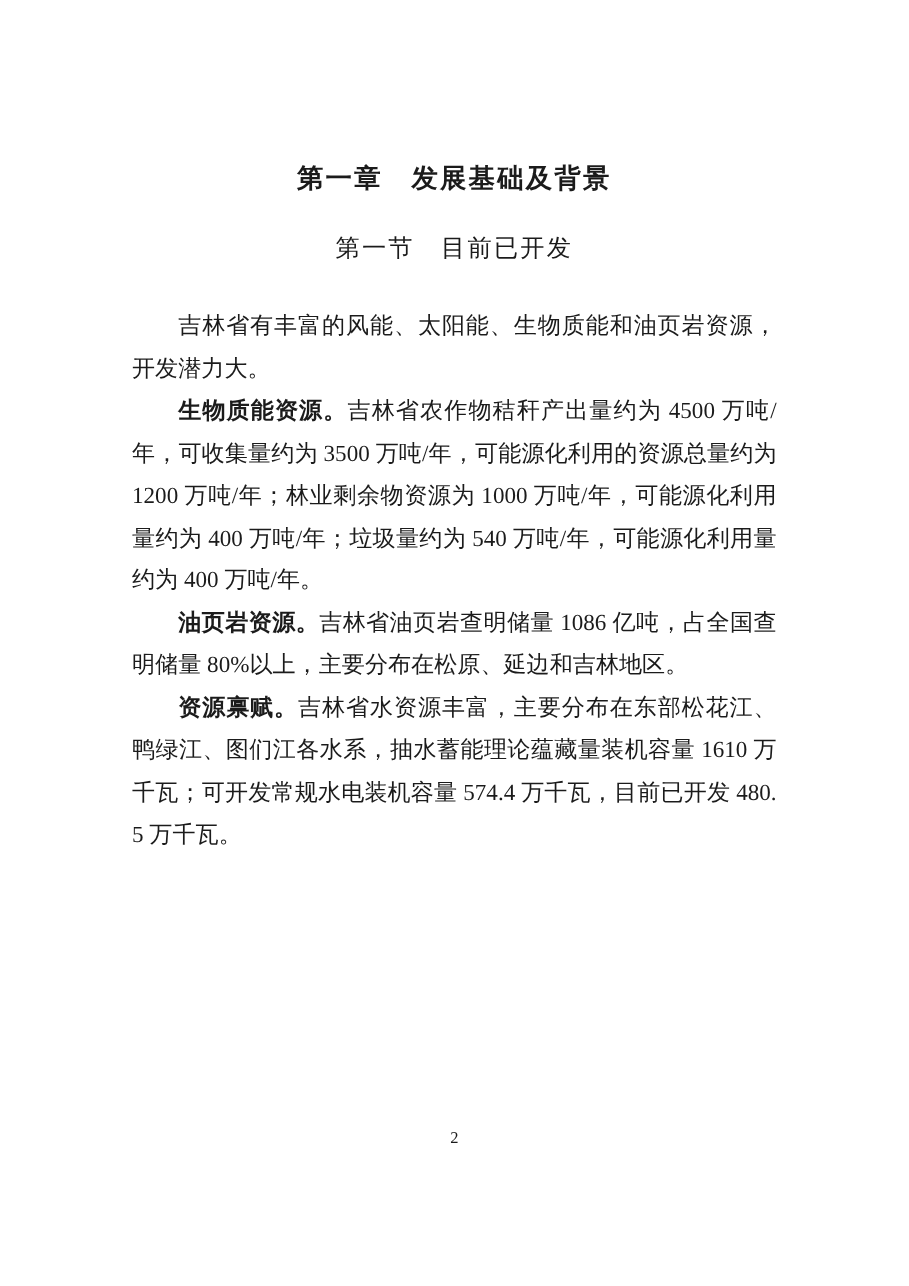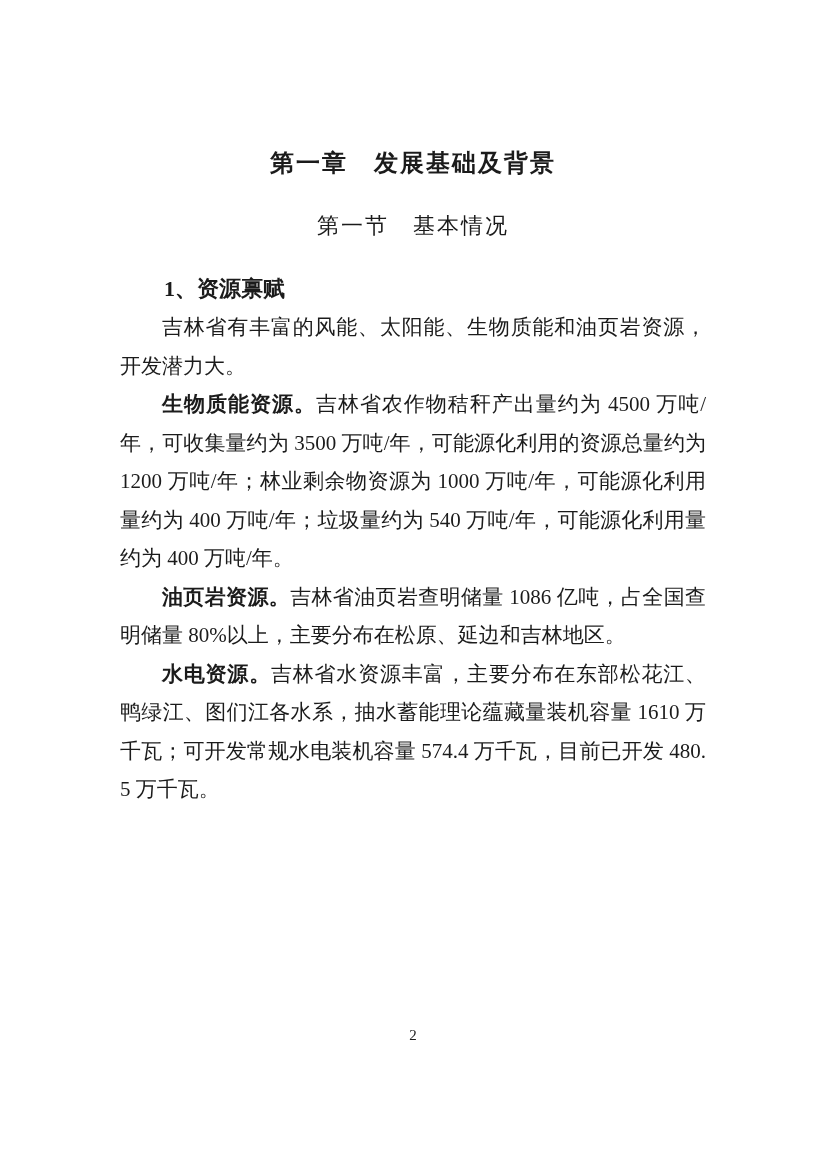--- a/index.html
+++ b/index.html
@@ -69,28 +69,27 @@
     font-size: 15px;
     line-height: 18px;
   }
 </style>
 </head>
 <body>
 
 <div class="page">
   <div class="content">
     <h1 class="chapter-title">第一章　发展基础及背景</h1>
-    <h2 class="section-title">第一节　基本情况</h2>
-    <h3 class="sub-heading">1、资源禀赋</h3>
+    <h2 class="section-title">第一节　目前已开发</h2>
     <div class="paragraphs">
   <p><span>吉林省有丰富的风能、太阳能、生物质能和油页岩资源，开发潜力大。</span></p>
 
 
 
   <p><span class="lead">生物质能资源。</span><span>吉林省农作物秸秆产出量约为 4500 万吨/年，可收集量约为 3500 万吨/年，可能源化利用的资源总量约为 1200 万吨/年；林业剩余物资源为 1000 万吨/年，可能源化利用量约为 400 万吨/年；垃圾量约为 540 万吨/年，可能源化利用量约为 400 万吨/年。</span></p>
 
   <p><span class="lead">油页岩资源。</span><span>吉林省油页岩查明储量 1086 亿吨，占全国查明储量 80%以上，主要分布在松原、延边和吉林地区。</span></p>
 
-  <p><span class="lead">水电资源。</span><span>吉林省水资源丰富，主要分布在东部松花江、鸭绿江、图们江各水系，抽水蓄能理论蕴藏量装机容量 1610 万千瓦；可开发常规水电装机容量 574.4 万千瓦，目前已开发 480.5 万千瓦。</span></p>
+  <p><span class="lead">资源禀赋。</span><span>吉林省水资源丰富，主要分布在东部松花江、鸭绿江、图们江各水系，抽水蓄能理论蕴藏量装机容量 1610 万千瓦；可开发常规水电装机容量 574.4 万千瓦，目前已开发 480.5 万千瓦。</span></p>
 </div>
   </div>
   <div class="page-number">2</div>
 </div>
 
 </body></html>

